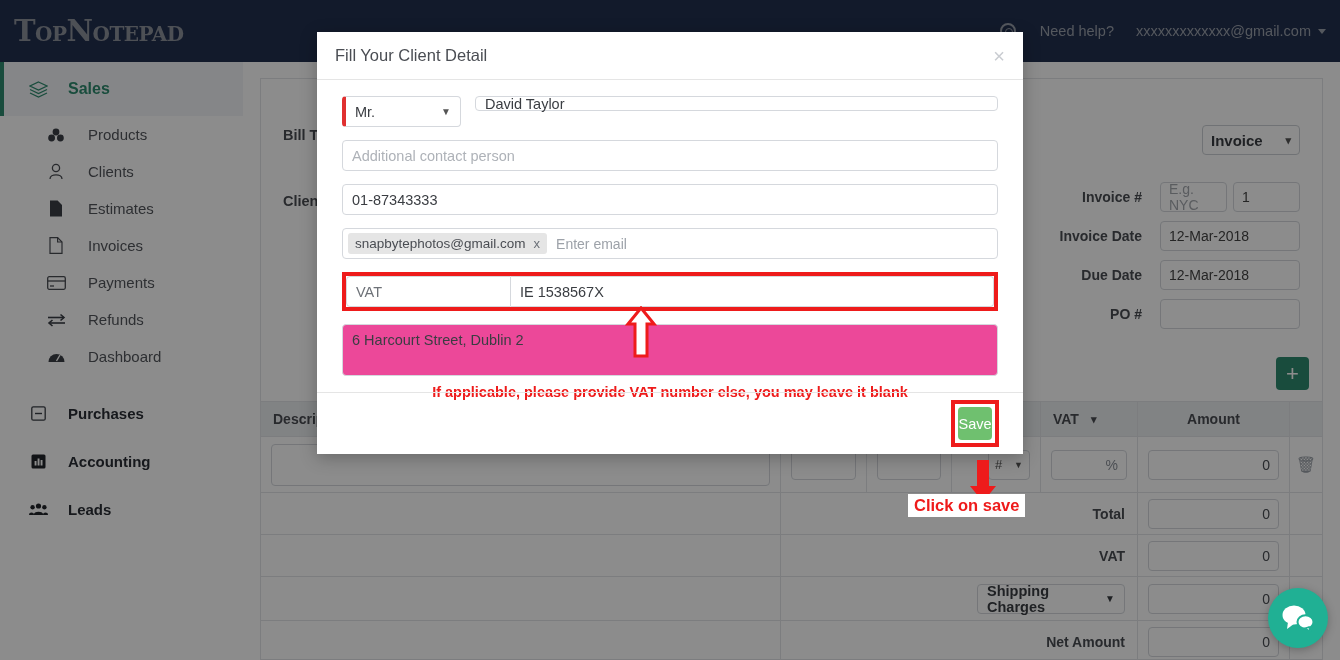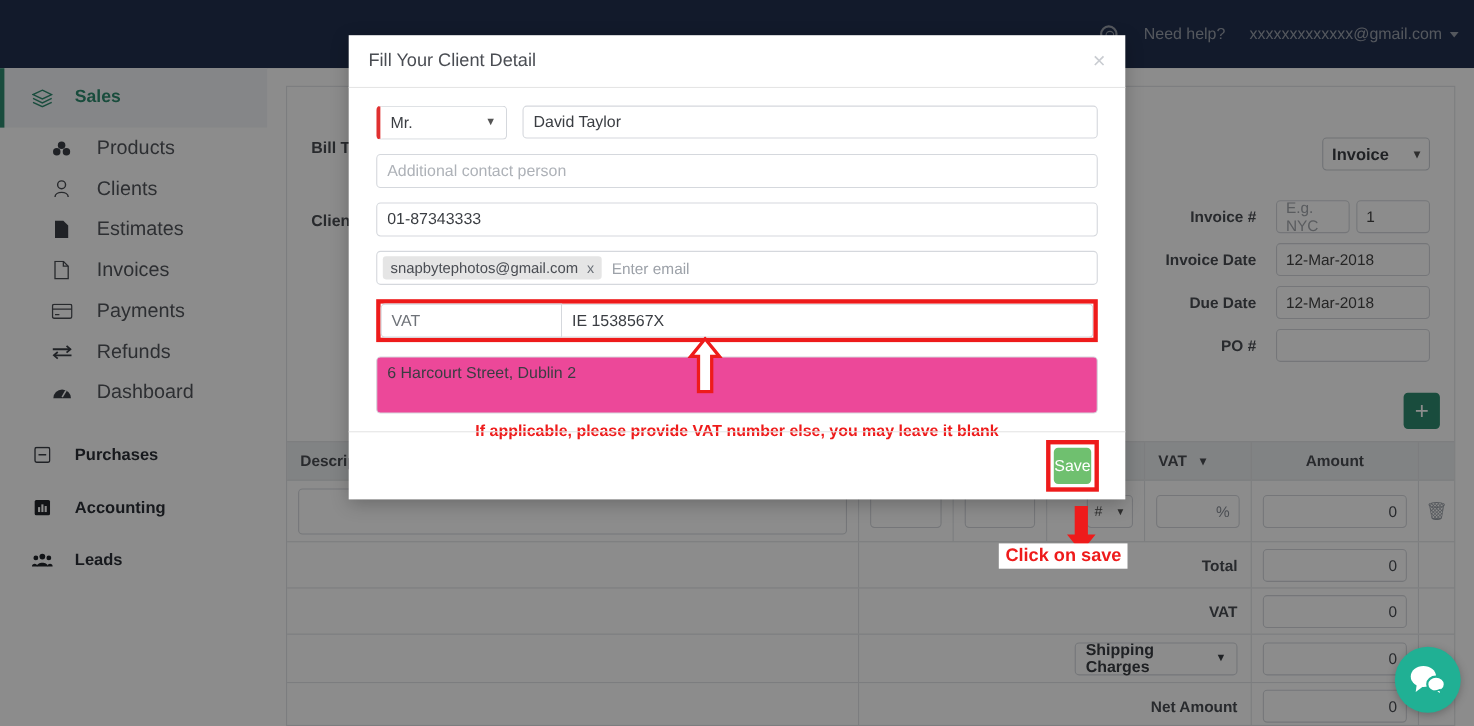--- a/index.html
+++ b/index.html
@@ -55,21 +55,21 @@
   .nav-group-head {
     height: 54px; display: flex; align-items: center;
     background: #f3f5f7; border-left: 4px solid #2e8b6f;
     padding-left: 24px; gap: 20px; cursor: pointer;
   }
   .nav-group-head .lbl { color: #2e8b6f; font-weight: bold; font-size: 16px; }
   .nav-item {
     height: 37px; display: flex; align-items: center;
     padding-left: 46px; gap: 22px; cursor: pointer;
   }
-  .nav-item .lbl { color: #53565c; font-size: 18px; }
+  .nav-item .lbl { color: #53565c; font-size: 15px; }
   .nav-top {
     height: 48px; display: flex; align-items: center;
     padding-left: 28px; gap: 20px; cursor: pointer;
   }
   .nav-top .lbl { color: #2b2f36; font-weight: bold; font-size: 15px; }
   .icn { width: 20px; flex: none; display: flex; align-items: center; justify-content: center; }
   .icn svg { display: block; }
 
   
   .main {
@@ -198,21 +198,21 @@
   .modal-body { padding: 16px 25px 0 25px; position: relative; }
   .row1 { display: flex; gap: 14px; margin-bottom: 13px; }
   .sel-title {
     width: 119px; height: 31px; border: 1px solid #d5d8dd; border-radius: 4px;
     border-left: 4px solid #e03030; background: #fff;
     display: flex; align-items: center; padding: 0 9px;
     font-size: 14.5px; color: #3a3d42; cursor: pointer;
   }
   .sel-title .cr { margin-left: auto; font-size: 10px; color: #555; }
   .m-inp {
-    flex: 1; height: 30px; border: 1px solid #d5d8dd; border-radius: 4px;
+    flex: 1; height: 15px; border: 1px solid #d5d8dd; border-radius: 4px;
     background: #fff; display: flex; align-items: center; padding: 0 9px;
     font-size: 14.5px; color: #3a3d42;
   }
   .m-full {
     width: 100%; height: 31px; border: 1px solid #d5d8dd; border-radius: 4px;
     background: #fff; display: flex; align-items: center; padding: 0 9px;
     font-size: 14.5px; color: #3a3d42; margin-bottom: 13px;
   }
   .m-full.ph { color: #aeb2b8; }
   .email-box {
@@ -280,20 +280,21 @@
     justify-content: center; z-index: 70; cursor: pointer;
     box-shadow: 0 2px 8px rgba(0,0,0,0.25);
   }
 </style>
 </head>
 <body>
 
 <div id="app">
 
   <div class="topbar">
+    <div class="brand">TopNotepad</div>
     <div class="topbar-right">
       <div class="help-link">
         <span class="lifering"></span>
         <span>Need help?</span>
       </div>
       <div class="user-menu">
         <span>xxxxxxxxxxxxx@gmail.com</span>
         <span class="caret-down"></span>
       </div>
     </div>

